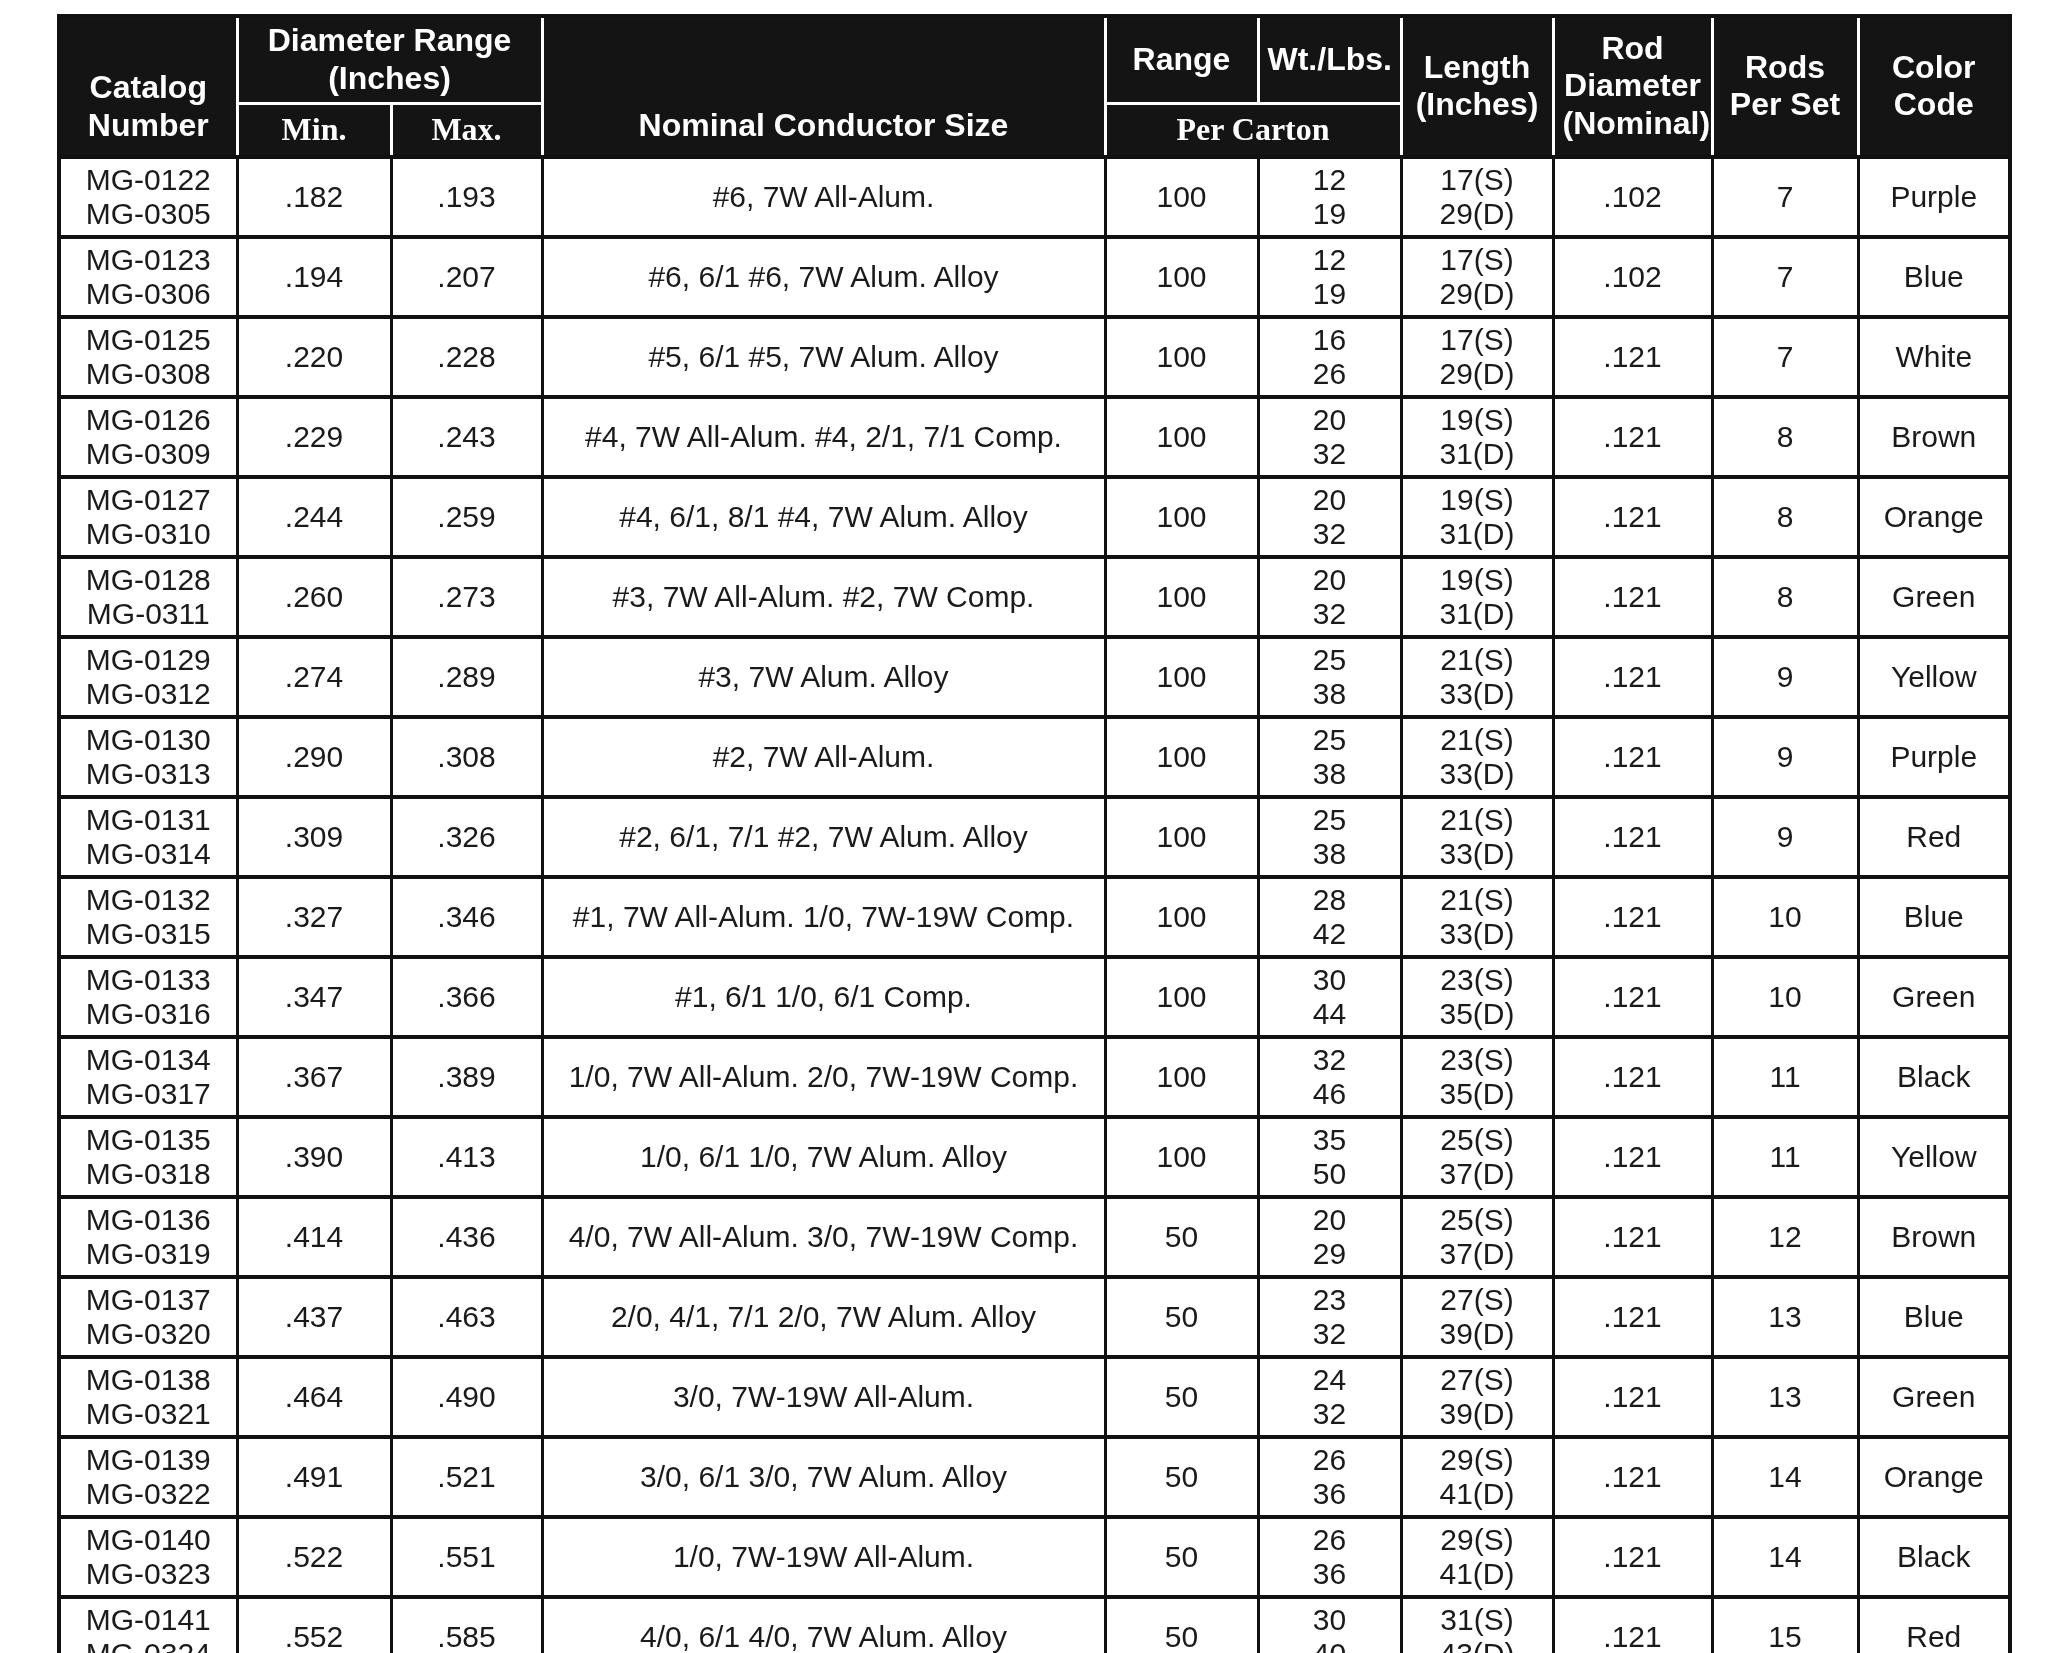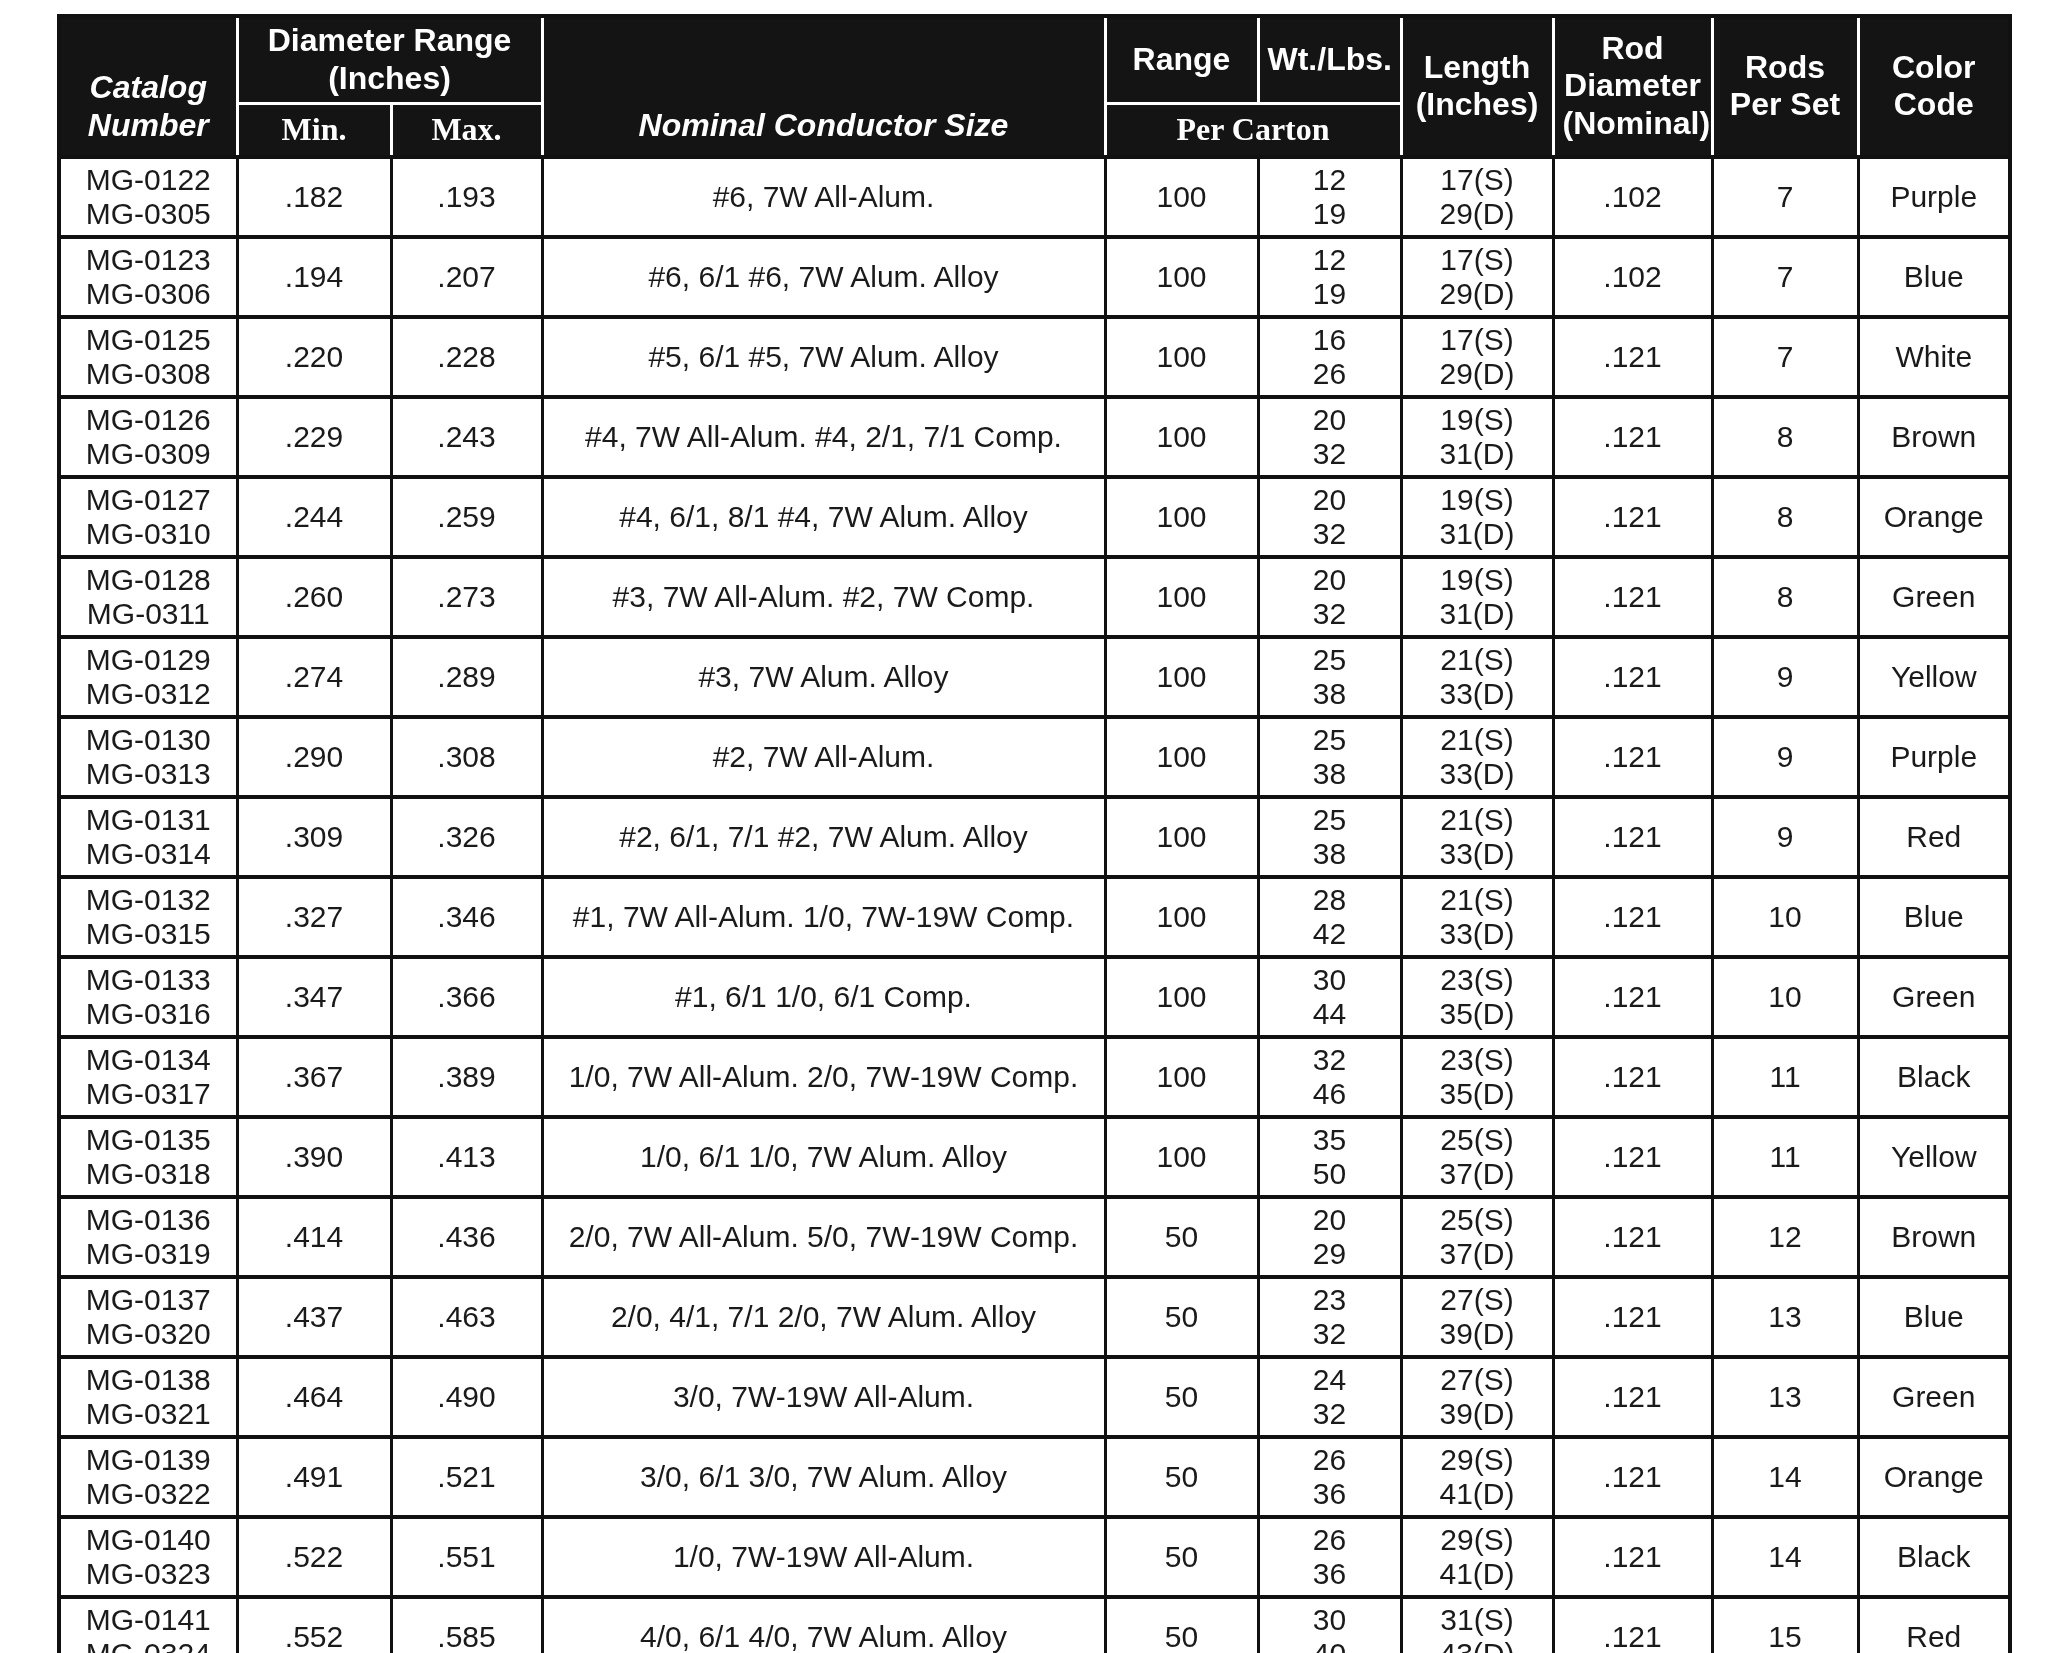--- a/index.html
+++ b/index.html
@@ -31,21 +31,21 @@
     font-weight: bold;
     font-size: 32px;
     line-height: 1.18;
     text-align: center;
     vertical-align: middle;
     border: 3px solid #ffffff;
     padding: 4px 8px;
   }
   thead tr.top-row th { height: 74px; }
   thead tr.sub-row th { height: 42px; font-family: Liberation Serif, serif; }
-  thead th.v-bottom { vertical-align: bottom; padding-bottom: 10px; font-style: italic; }
+  thead th.v-bottom { vertical-align: bottom; padding-bottom: 10px; }
   tbody td {
     background: #ffffff;
     color: #1a1a1a;
     font-size: 30px;
     line-height: 34px;
     text-align: center;
     vertical-align: middle;
     border-left: 3px solid #111111;
     border-right: 3px solid #111111;
     border-top: 4px solid #111111;
@@ -245,21 +245,21 @@
           <td>35<br>50</td>
           <td>25(S)<br>37(D)</td>
           <td>.121</td>
           <td>11</td>
           <td>Yellow</td>
         </tr>
         <tr>
           <td>MG-0136<br>MG-0319</td>
           <td>.414</td>
           <td>.436</td>
-          <td>2/0, 7W All-Alum. 5/0, 7W-19W Comp.</td>
+          <td>4/0, 7W All-Alum. 3/0, 7W-19W Comp.</td>
           <td>50</td>
           <td>20<br>29</td>
           <td>25(S)<br>37(D)</td>
           <td>.121</td>
           <td>12</td>
           <td>Brown</td>
         </tr>
         <tr>
           <td>MG-0137<br>MG-0320</td>
           <td>.437</td>

